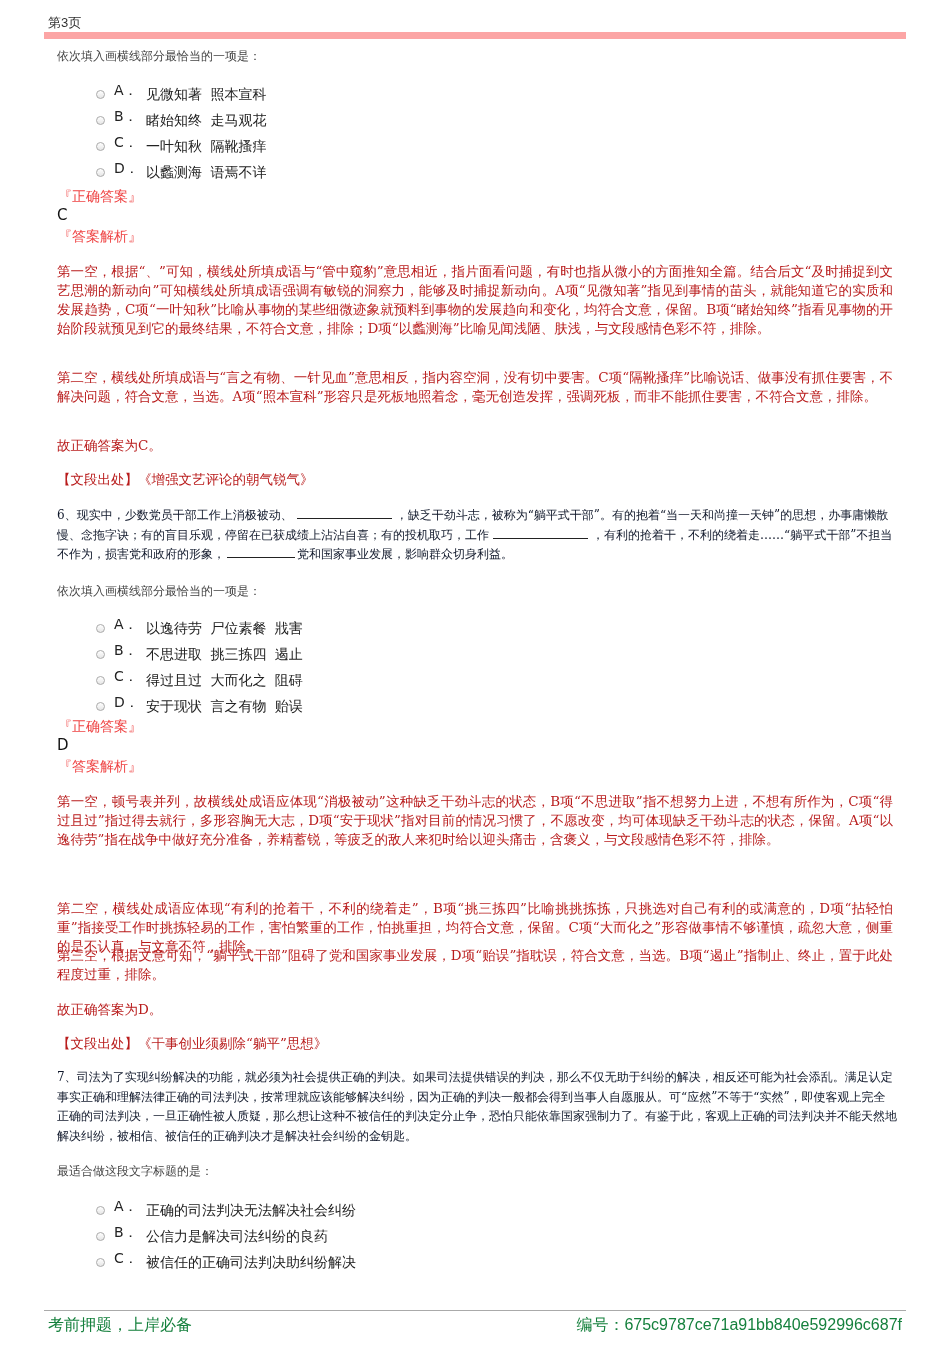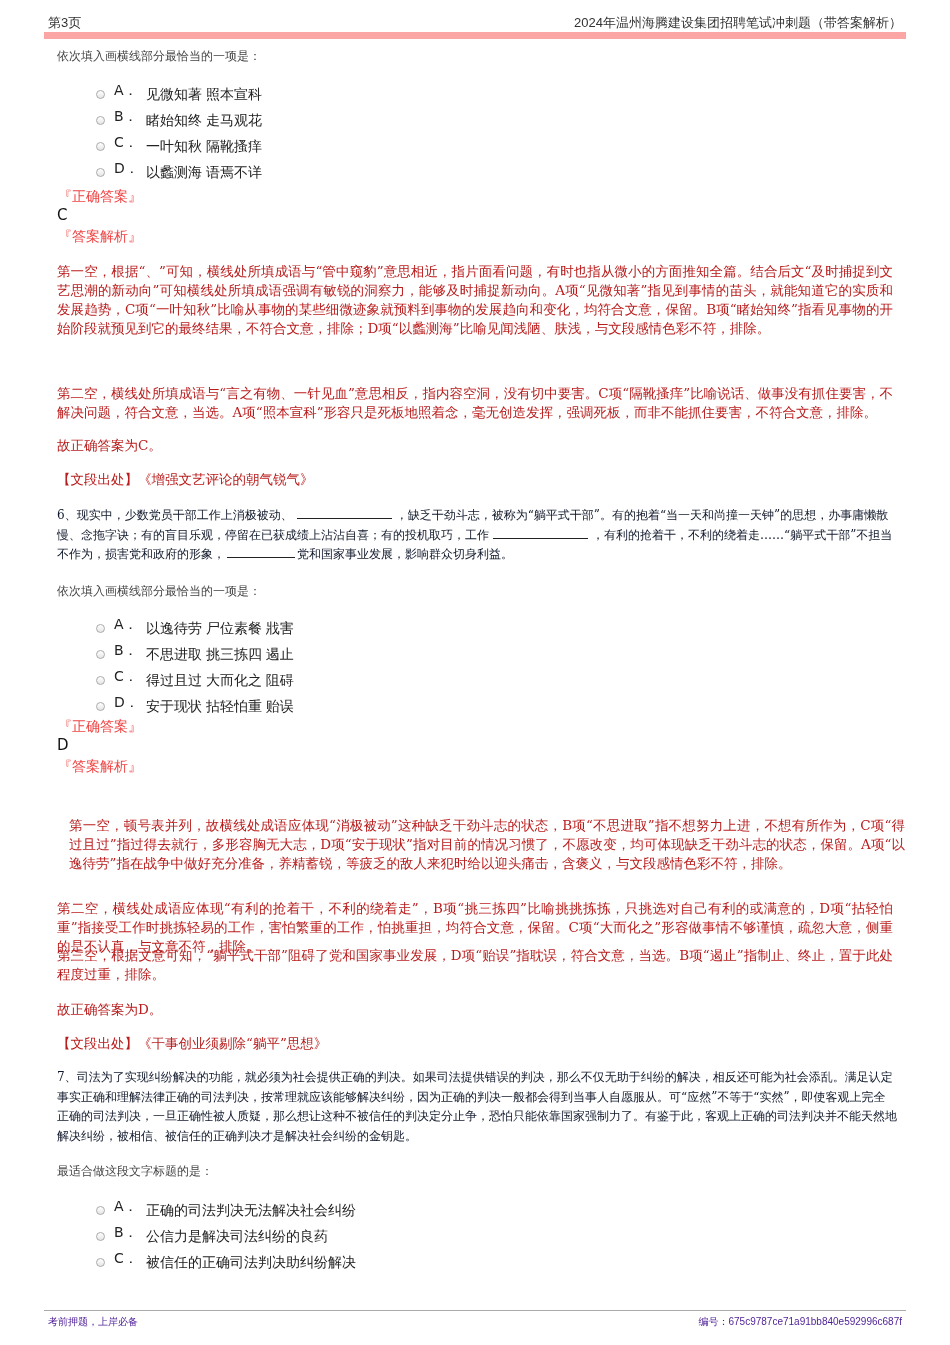--- a/index.html
+++ b/index.html
@@ -1,41 +1,40 @@
 <!DOCTYPE html>
 <html><head>
 <meta charset="utf-8">
 <style>
   html, body { margin: 0; padding: 0; background: #ffffff; }
   body { width: 950px; height: 1345px; position: relative; overflow: hidden; font-family: "DejaVu Sans", sans-serif; color: #222; }
   .header { position: absolute; left: 44px; right: 44px; top: 12px; height: 20px; border-bottom: 7px solid #fca5a5; font-size: 13px; color: #333; }
   .header .left { position: absolute; left: 4px; top: 2px; font-family: "Liberation Sans", sans-serif; }
   .header .right { position: absolute; right: 4px; top: 2px; font-family: "Liberation Sans", sans-serif; }
-  .footer { position: absolute; left: 44px; right: 44px; top: 1310px; border-top: 1px solid #aaa; font-size: 10px; color: #4c1d95; height: 20px; }
+  .footer { position: absolute; left: 44px; right: 44px; top: 1310px; border-top: 1px solid #aaa; font-size: 16px; color: #15803d; height: 20px; }
   .footer .left { position: absolute; left: 4px; top: 4px; font-family: "Liberation Sans", sans-serif; }
   .footer .right { position: absolute; right: 4px; top: 4px; font-family: "Liberation Sans", sans-serif; }
   .abs { position: absolute; }
   .prompt { font-family: "DejaVu Serif", serif; font-size: 12px; color: #444; left: 57px; }
   .options { left: 96px; }
   .option { height: 26px; display: flex; align-items: center; font-size: 14px; color: #222; }
   .radio { width: 9px; height: 9px; border-radius: 50%; border: 1px solid #aaa; background: linear-gradient(#fff,#e6e6e6); margin-right: 9px; margin-top: 6px; box-sizing: border-box; }
   .opt-letter { width: 32px; font-family: "DejaVu Sans", sans-serif; }
-  .opt-text { font-family: Liberation Sans, sans-serif; margin-top: 8px; }
+  .opt-text { font-family: Liberation Mono, monospace; margin-top: 8px; }
   .bracket { font-family: "DejaVu Serif", serif; font-size: 14px; color: #ef4444; left: 58px; }
   .ansletter { font-family: "DejaVu Sans", sans-serif; font-size: 15px; color: #111; left: 57px; }
   .para { left: 57px; width: 836px; font-family: "DejaVu Serif", serif; font-size: 13.5px; line-height: 19px; color: #b91c1c; text-align: justify; }
   .qtext { left: 57px; width: 840px; font-family: "DejaVu Serif", serif; font-size: 12px; line-height: 19.5px; color: #0f172a; }
   .blank { display: inline-block; border-bottom: 1px solid #222; height: 12px; vertical-align: baseline; }
 </style>
 </head>
 <body>
 
 <div class="header">
   <span class="left">第3页</span>
-  <span class="right">2024年温州海腾建设集团招聘笔试冲刺题（带答案解析）</span>
 </div>
 
 <div class="abs prompt" style="top:48px;">依次填入画横线部分最恰当的一项是：</div>
 <div class="abs options" style="top:78px;">
   <div class="option">
       <span class="radio"></span>
       <span class="opt-letter">A．</span>
       <span class="opt-text">见微知著 照本宣科</span>
     </div>
   <div class="option">
@@ -51,21 +50,21 @@
   <div class="option">
       <span class="radio"></span>
       <span class="opt-letter">D．</span>
       <span class="opt-text">以蠡测海 语焉不详</span>
     </div>
 </div>
 <div class="abs bracket" style="top:188px;">『正确答案』</div>
 <div class="abs ansletter" style="top:206px;">C</div>
 <div class="abs bracket" style="top:228px;">『答案解析』</div>
 <div class="abs para" style="top:262px;">第一空，根据“、”可知，横线处所填成语与“管中窥豹”意思相近，指片面看问题，有时也指从微小的方面推知全篇。结合后文“及时捕捉到文艺思潮的新动向”可知横线处所填成语强调有敏锐的洞察力，能够及时捕捉新动向。A项“见微知著”指见到事情的苗头，就能知道它的实质和发展趋势，C项“一叶知秋”比喻从事物的某些细微迹象就预料到事物的发展趋向和变化，均符合文意，保留。B项“睹始知终”指看见事物的开始阶段就预见到它的最终结果，不符合文意，排除；D项“以蠡测海”比喻见闻浅陋、肤浅，与文段感情色彩不符，排除。</div>
-<div class="abs para" style="top:368px;margin-top:16px;">第二空，横线处所填成语与“言之有物、一针见血”意思相反，指内容空洞，没有切中要害。C项“隔靴搔痒”比喻说话、做事没有抓住要害，不解决问题，符合文意，当选。A项“照本宣科”形容只是死板地照着念，毫无创造发挥，强调死板，而非不能抓住要害，不符合文意，排除。</div>
+<div class="abs para" style="top:368px;">第二空，横线处所填成语与“言之有物、一针见血”意思相反，指内容空洞，没有切中要害。C项“隔靴搔痒”比喻说话、做事没有抓住要害，不解决问题，符合文意，当选。A项“照本宣科”形容只是死板地照着念，毫无创造发挥，强调死板，而非不能抓住要害，不符合文意，排除。</div>
 <div class="abs para" style="top:436px;">故正确答案为C。</div>
 <div class="abs para" style="top:470px;">【文段出处】《增强文艺评论的朝气锐气》</div>
 
 <div class="abs qtext" style="top:506px;">
   <span>6、现实中，少数党员干部工作上消极被动、</span><span class="blank" style="width:95px;margin:0 4px;"></span><span>，缺乏干劲斗志，被称为“躺平式干部”。有的抱着“当一天和尚撞一天钟”的思想，办事庸懒散慢、念拖字诀；有的盲目乐观，停留在已获成绩上沾沾自喜；有的投机取巧，工作</span><span class="blank" style="width:95px;margin:0 4px;"></span><span>，有利的抢着干，不利的绕着走……“躺平式干部”不担当不作为，损害党和政府的形象，</span><span class="blank" style="width:68px;margin:0 2px;"></span><span>党和国家事业发展，影响群众切身利益。</span>
 </div>
 <div class="abs prompt" style="top:583px;">依次填入画横线部分最恰当的一项是：</div>
 <div class="abs options" style="top:612px;">
   <div class="option">
       <span class="radio"></span>
@@ -78,27 +77,27 @@
       <span class="opt-text">不思进取 挑三拣四 遏止</span>
     </div>
   <div class="option">
       <span class="radio"></span>
       <span class="opt-letter">C．</span>
       <span class="opt-text">得过且过 大而化之 阻碍</span>
     </div>
   <div class="option">
       <span class="radio"></span>
       <span class="opt-letter">D．</span>
-      <span class="opt-text">安于现状 拈轻怕重 贻误</span>
+      <span class="opt-text">安于现状 言之有物 贻误</span>
     </div>
 </div>
 <div class="abs bracket" style="top:718px;">『正确答案』</div>
 <div class="abs ansletter" style="top:736px;">D</div>
 <div class="abs bracket" style="top:758px;">『答案解析』</div>
-<div class="abs para" style="top:816px;margin-left:12px;">第一空，顿号表并列，故横线处成语应体现“消极被动”这种缺乏干劲斗志的状态，B项“不思进取”指不想努力上进，不想有所作为，C项“得过且过”指过得去就行，多形容胸无大志，D项“安于现状”指对目前的情况习惯了，不愿改变，均可体现缺乏干劲斗志的状态，保留。A项“以逸待劳”指在战争中做好充分准备，养精蓄锐，等疲乏的敌人来犯时给以迎头痛击，含褒义，与文段感情色彩不符，排除。</div>
+<div class="abs para" style="top:792px;">第一空，顿号表并列，故横线处成语应体现“消极被动”这种缺乏干劲斗志的状态，B项“不思进取”指不想努力上进，不想有所作为，C项“得过且过”指过得去就行，多形容胸无大志，D项“安于现状”指对目前的情况习惯了，不愿改变，均可体现缺乏干劲斗志的状态，保留。A项“以逸待劳”指在战争中做好充分准备，养精蓄锐，等疲乏的敌人来犯时给以迎头痛击，含褒义，与文段感情色彩不符，排除。</div>
 <div class="abs para" style="top:878px;margin-top:21px;">第二空，横线处成语应体现“有利的抢着干，不利的绕着走”，B项“挑三拣四”比喻挑挑拣拣，只挑选对自己有利的或满意的，D项“拈轻怕重”指接受工作时挑拣轻易的工作，害怕繁重的工作，怕挑重担，均符合文意，保留。C项“大而化之”形容做事情不够谨慎，疏忽大意，侧重的是不认真，与文意不符，排除。</div>
 <div class="abs para" style="top:946px;">第三空，根据文意可知，“躺平式干部”阻碍了党和国家事业发展，D项“贻误”指耽误，符合文意，当选。B项“遏止”指制止、终止，置于此处程度过重，排除。</div>
 <div class="abs para" style="top:1000px;">故正确答案为D。</div>
 <div class="abs para" style="top:1034px;">【文段出处】《干事创业须剔除“躺平”思想》</div>
 
 <div class="abs qtext" style="top:1068px;">7、司法为了实现纠纷解决的功能，就必须为社会提供正确的判决。如果司法提供错误的判决，那么不仅无助于纠纷的解决，相反还可能为社会添乱。满足认定事实正确和理解法律正确的司法判决，按常理就应该能够解决纠纷，因为正确的判决一般都会得到当事人自愿服从。可“应然”不等于“实然”，即使客观上完全正确的司法判决，一旦正确性被人质疑，那么想让这种不被信任的判决定分止争，恐怕只能依靠国家强制力了。有鉴于此，客观上正确的司法判决并不能天然地解决纠纷，被相信、被信任的正确判决才是解决社会纠纷的金钥匙。</div>
 <div class="abs prompt" style="top:1163px;">最适合做这段文字标题的是：</div>
 <div class="abs options" style="top:1194px;">
   <div class="option">
       <span class="radio"></span>

